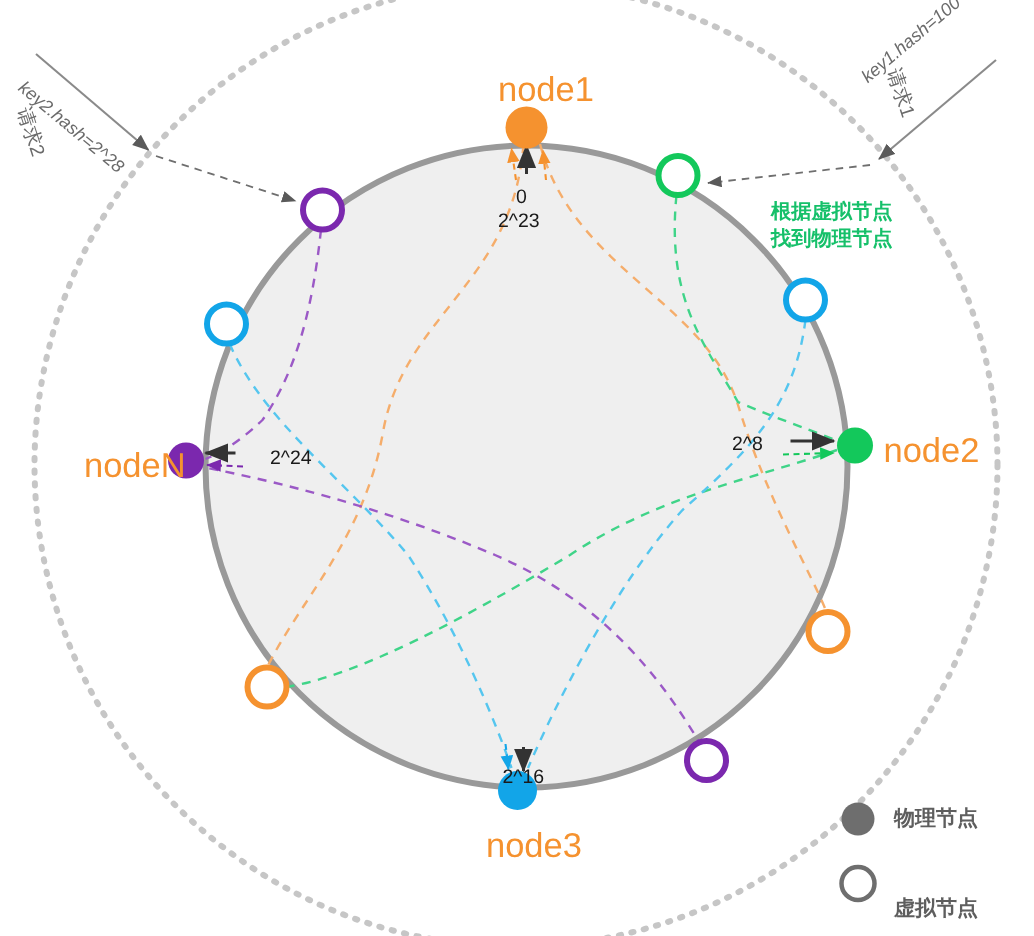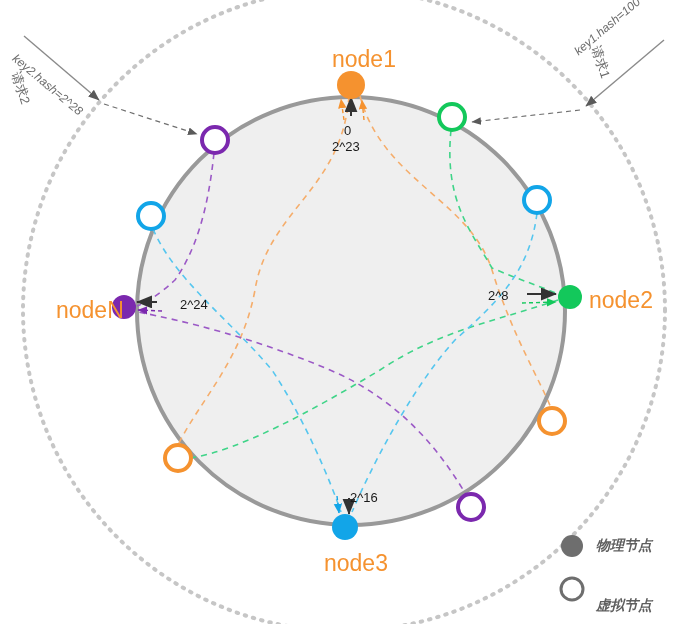--- a/index.html
+++ b/index.html
@@ -6,21 +6,21 @@
   body{width:689px;height:624px;position:relative;overflow:hidden;
        font-family:"Liberation Sans","DejaVu Sans",sans-serif;}
   #stage{position:absolute;left:0;top:0;width:689px;height:624px;}
   svg#canvas{position:absolute;left:0;top:0;width:689px;height:624px;}
   .lbl{position:absolute;white-space:nowrap;line-height:1.15;}
   .node-label{color:#f5922f;font-size:23px;}
   .hash-label{color:#1a1a1a;font-size:13px;}
   .ann-label{color:#6b6b6b;font-size:12px;font-style:italic;}
   .ann-cn{color:#6b6b6b;font-size:13px;}
   .green-note{color:#16c06a;font-size:13.5px;font-weight:bold;line-height:1.35;}
-  .legend-text{color:#5e5e5e;font-size:14px;font-weight:bold;font-style:italic;}
+  .legend-text{color:#5e5e5e;font-size:14px;font-weight:bold;}
 </style>
 </head>
 <body>
 
 <div id="stage">
 
 <svg id="canvas" viewBox="0 0 689 624">
   <defs>
     <marker id="arrGray" markerWidth="9" markerHeight="9" refX="7.5" refY="3.2" orient="auto">
       <path d="M0,0 L8,3.2 L0,6.4 z" fill="#8a8a8a"></path>
@@ -101,26 +101,30 @@
 </svg>
 
 <div class="lbl node-label" style="left:332px;top:46px;">node1</div>
 <div class="lbl node-label" style="left:589px;top:287px;">node2</div>
 <div class="lbl node-label" style="left:324px;top:550px;">node3</div>
 <div class="lbl node-label" style="left:56px;top:297px;">nodeN</div>
 
 <div class="lbl hash-label" style="left:344px;top:124px;">0</div>
 <div class="lbl hash-label" style="left:332px;top:140px;">2^23</div>
 <div class="lbl hash-label" style="left:488px;top:289px;">2^8</div>
-<div class="lbl hash-label" style="left:335px;top:491px;margin-left:15px;">2^16</div>
+<div class="lbl hash-label" style="left:335px;top:511px;">2^16</div>
 <div class="lbl hash-label" style="left:148px;top:298px;margin-left:32px;">2^24</div>
 
 <div class="lbl ann-label" style="left:18px;top:52px;transform:rotate(40deg);transform-origin:left top;">key2.hash=2^28</div>
 <div class="lbl ann-cn" style="left:22px;top:70px;transform:rotate(72deg);transform-origin:left top;">请求2</div>
 
 <div class="lbl ann-label" style="left:572px;top:48px;transform:rotate(-40deg);transform-origin:left top;">key1.hash=100</div>
 <div class="lbl ann-cn" style="left:602px;top:44px;transform:rotate(72deg);transform-origin:left top;">请求1</div>
 
+<div class="lbl green-note" style="left:514px;top:132px;">
+  <div>根据虚拟节点</div>
+  <div>找到物理节点</div>
+</div>
 
 <div class="lbl legend-text" style="left:596px;top:537px;">物理节点</div>
 <div class="lbl legend-text" style="left:596px;top:580px;margin-top:17px;">虚拟节点</div>
 
 </div>
 
 </body></html>

